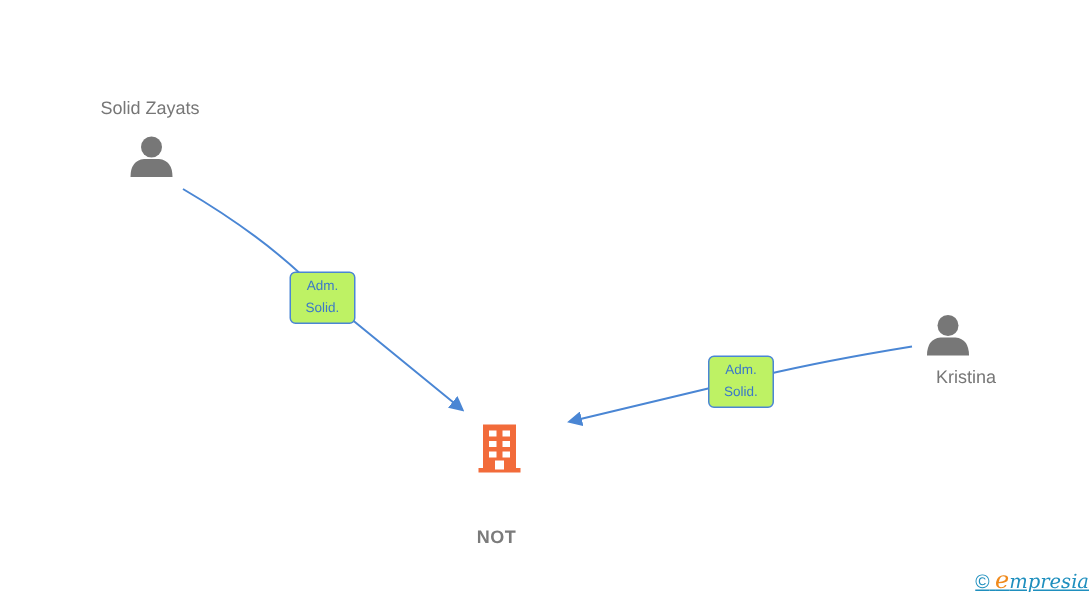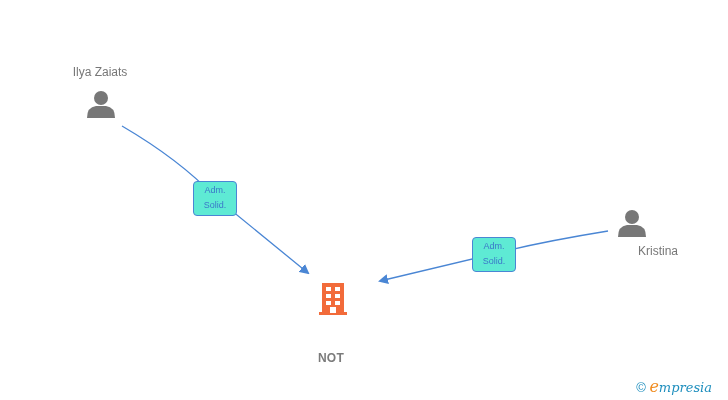--- a/index.html
+++ b/index.html
@@ -1,55 +1,55 @@
 <!DOCTYPE html>
 <html><head>
 <meta charset="utf-8">
 <style>
   html, body { margin: 0; padding: 0; background: #ffffff; }
   body { width: 728px; height: 400px; position: relative; overflow: hidden; font-family: "Liberation Sans", sans-serif; }
   .edges { position: absolute; left: 0; top: 0; width: 728px; height: 400px; }
   .node-label { position: absolute; color: #777777; font-size: 12px; text-align: center; line-height: 15px; }
   .person-icon { position: absolute; width: 30px; height: 30px; }
-  .edge-label { position: absolute; background: #5eead4; border: 1px solid #4a86d4; border-radius: 4px; color: #3b78c9; font-size: 9px; line-height: 15px; text-align: center; padding: 1px 5px; box-sizing: border-box; }
+  .edge-label { position: absolute; background: #bef264; border: 1px solid #4a86d4; border-radius: 4px; color: #3b78c9; font-size: 9px; line-height: 15px; text-align: center; padding: 1px 5px; box-sizing: border-box; }
   .company-icon { position: absolute; width: 30px; height: 34px; }
   .company-label { position: absolute; color: #7b7b7b; font-size: 12px; font-weight: bold; text-align: center; line-height: 15px; letter-spacing: 0.3px; white-space: pre; }
-  .footer { position: absolute; right: 16px; bottom: 4px; font-size: 13px; color: #1f8fbe; }
+  .footer { position: absolute; right: 2px; bottom: 4px; font-size: 13px; color: #1f8fbe; text-decoration: underline; }
   .footer .brand { font-family: "DejaVu Serif", serif; font-style: italic; color: #1f8fbe; }
   .footer .e { color: #f08a1c; font-size: 16px; }
 </style>
 </head>
 <body>
 
 <svg class="edges" viewBox="0 0 728 400">
   <defs>
     <marker id="arrow" markerWidth="10" markerHeight="10" refX="8" refY="5" orient="auto" markerUnits="userSpaceOnUse">
       <path d="M0,0 L10,5 L0,10 Z" fill="#4a86d4"></path>
     </marker>
   </defs>
   <path d="M122,126 Q180,160 215,197 L308,273" fill="none" stroke="#4a86d4" stroke-width="1.3" marker-end="url(#arrow)"></path>
   <path d="M608,231 Q540,242 493,254 L380,281" fill="none" stroke="#4a86d4" stroke-width="1.3" marker-end="url(#arrow)"></path>
 </svg>
 
-<div class="node-label" style="left:50px; top:65px; width:100px;">Ilya Zaiats</div>
+<div class="node-label" style="left:50px; top:65px; width:100px;">Solid Zayats</div>
 <svg class="person-icon" style="left:86px; top:89px;" viewBox="0 0 30 30">
   <circle cx="15" cy="9" r="7" fill="#777777"></circle>
   <path d="M1,29 Q1,18 10,17 L20,17 Q29,18 29,29 Z" fill="#777777"></path>
 </svg>
 
 <div class="edge-label" style="left:193px; top:181px; width:44px; height:35px;">
   <div>Adm.</div>
   <div>Solid.</div>
 </div>
 
 <svg class="person-icon" style="left:617px; top:208px;" viewBox="0 0 30 30">
   <circle cx="15" cy="9" r="7" fill="#777777"></circle>
   <path d="M1,29 Q1,18 10,17 L20,17 Q29,18 29,29 Z" fill="#777777"></path>
 </svg>
-<div class="node-label" style="left:618px; top:244px; width:80px;">
+<div class="node-label" style="left:604px; top:244px; width:80px;">
   <div>Kristina</div>
 </div>
 
 <div class="edge-label" style="left:472px; top:237px; width:44px; height:35px;">
   <div>Adm.</div>
   <div>Solid.</div>
 </div>
 
 <svg class="company-icon" style="left:318px; top:282px;" viewBox="0 0 30 34">
   <rect x="4" y="1" width="22" height="30" fill="#f26b3a"></rect>

